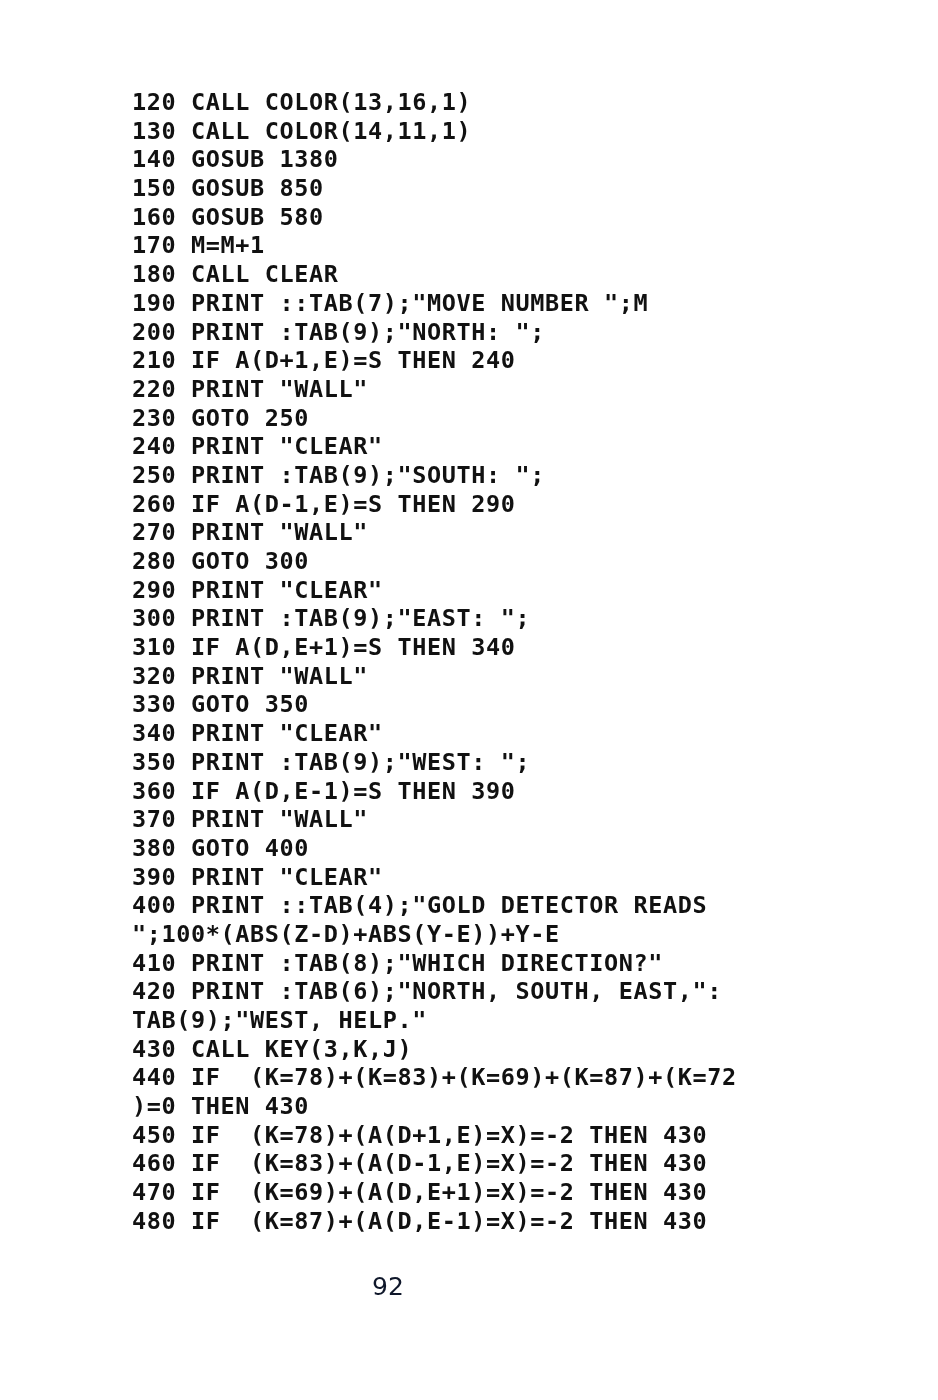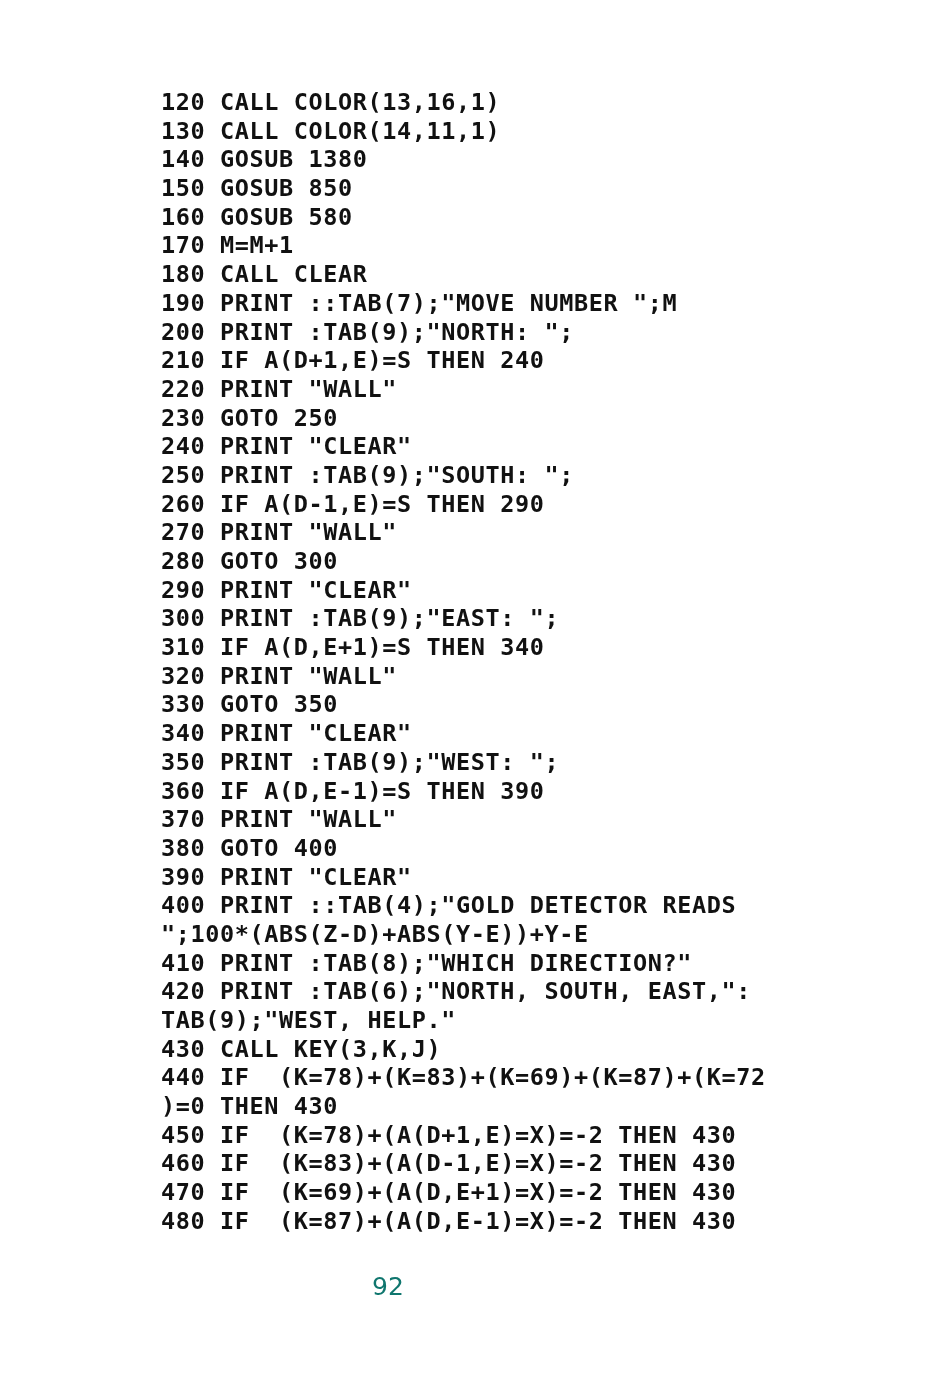--- a/index.html
+++ b/index.html
@@ -25,39 +25,38 @@
   #listing {
     position: absolute;
     left: 132px;
     top: 88px;
     width: 700px;
     font-size: 23.5px;
     line-height: 28.7px;
     letter-spacing: 0.6px;
     white-space: pre;
     font-weight: 700;
-    margin-left: 29px;
     -webkit-font-smoothing: none;
   }
   .code-line {
     white-space: pre;
     margin: 0;
     padding: 0;
     height: 28.7px;
   }
   #page-number {
     position: absolute;
     left: 0;
     top: 1272px;
     width: 776px;
     text-align: center;
     font-size: 25px;
     font-family: "DejaVu Sans", sans-serif;
     font-weight: 400;
-    color: #0f766e;
+    color: #0f172a;
   }
 </style>
 </head>
 <body>
 
 <div id="page">
   <div id="listing"><div class="code-line">120 CALL COLOR(13,16,1)</div><div class="code-line">130 CALL COLOR(14,11,1)</div><div class="code-line">140 GOSUB 1380</div><div class="code-line">150 GOSUB 850</div><div class="code-line">160 GOSUB 580</div><div class="code-line">170 M=M+1</div><div class="code-line">180 CALL CLEAR</div><div class="code-line">190 PRINT ::TAB(7);"MOVE NUMBER ";M</div><div class="code-line">200 PRINT :TAB(9);"NORTH: ";</div><div class="code-line">210 IF A(D+1,E)=S THEN 240</div><div class="code-line">220 PRINT "WALL"</div><div class="code-line">230 GOTO 250</div><div class="code-line">240 PRINT "CLEAR"</div><div class="code-line">250 PRINT :TAB(9);"SOUTH: ";</div><div class="code-line">260 IF A(D-1,E)=S THEN 290</div><div class="code-line">270 PRINT "WALL"</div><div class="code-line">280 GOTO 300</div><div class="code-line">290 PRINT "CLEAR"</div><div class="code-line">300 PRINT :TAB(9);"EAST: ";</div><div class="code-line">310 IF A(D,E+1)=S THEN 340</div><div class="code-line">320 PRINT "WALL"</div><div class="code-line">330 GOTO 350</div><div class="code-line">340 PRINT "CLEAR"</div><div class="code-line">350 PRINT :TAB(9);"WEST: ";</div><div class="code-line">360 IF A(D,E-1)=S THEN 390</div><div class="code-line">370 PRINT "WALL"</div><div class="code-line">380 GOTO 400</div><div class="code-line">390 PRINT "CLEAR"</div><div class="code-line">400 PRINT ::TAB(4);"GOLD DETECTOR READS</div><div class="code-line">";100*(ABS(Z-D)+ABS(Y-E))+Y-E</div><div class="code-line">410 PRINT :TAB(8);"WHICH DIRECTION?"</div><div class="code-line">420 PRINT :TAB(6);"NORTH, SOUTH, EAST,":</div><div class="code-line">TAB(9);"WEST, HELP."</div><div class="code-line">430 CALL KEY(3,K,J)</div><div class="code-line">440 IF  (K=78)+(K=83)+(K=69)+(K=87)+(K=72</div><div class="code-line">)=0 THEN 430</div><div class="code-line">450 IF  (K=78)+(A(D+1,E)=X)=-2 THEN 430</div><div class="code-line">460 IF  (K=83)+(A(D-1,E)=X)=-2 THEN 430</div><div class="code-line">470 IF  (K=69)+(A(D,E+1)=X)=-2 THEN 430</div><div class="code-line">480 IF  (K=87)+(A(D,E-1)=X)=-2 THEN 430</div></div>
   <div id="page-number">92</div>
 </div>
 

